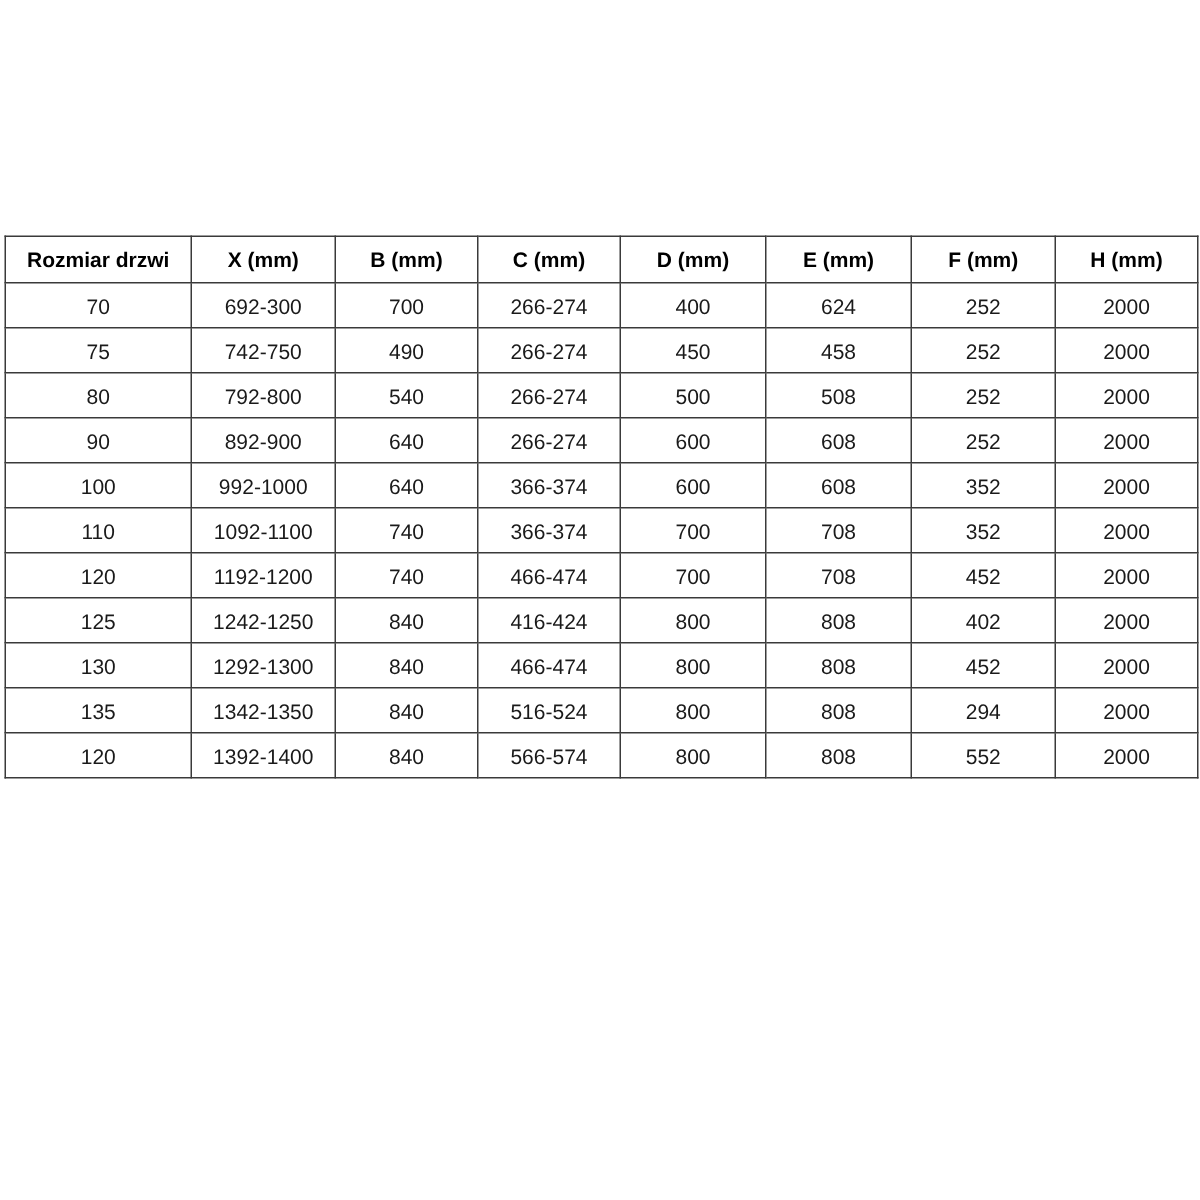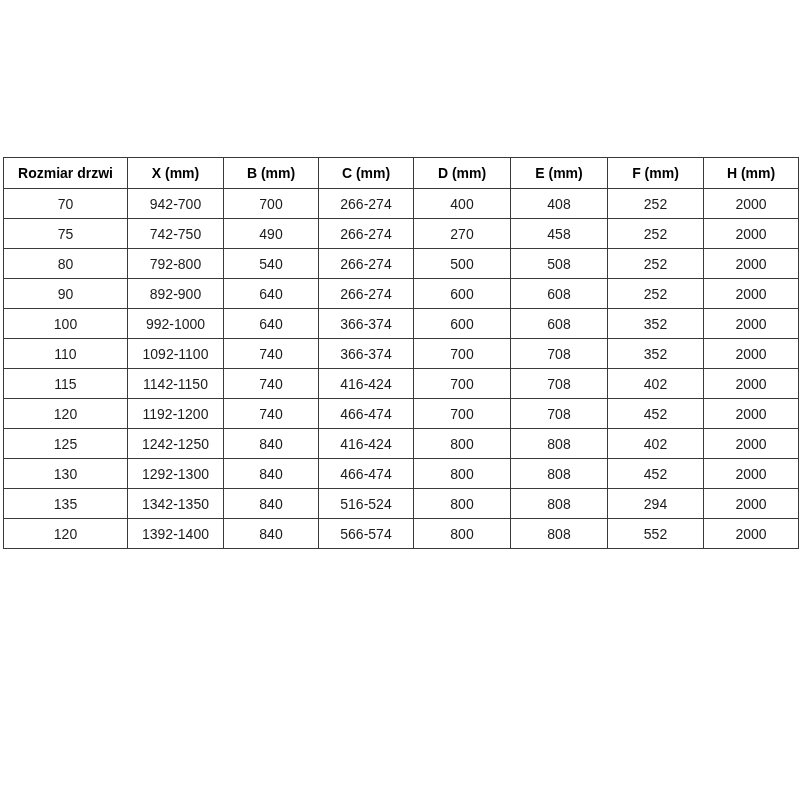--- a/index.html
+++ b/index.html
@@ -68,34 +68,34 @@
         <th>C (mm)</th>
         <th>D (mm)</th>
         <th>E (mm)</th>
         <th>F (mm)</th>
         <th>H (mm)</th>
       </tr>
     </thead>
     <tbody>
         <tr>
           <td>70</td>
-          <td>942-700</td>
+          <td>692-300</td>
           <td>700</td>
           <td>266-274</td>
           <td>400</td>
-          <td>408</td>
+          <td>624</td>
           <td>252</td>
           <td>2000</td>
         </tr>
         <tr>
           <td>75</td>
           <td>742-750</td>
           <td>490</td>
           <td>266-274</td>
-          <td>270</td>
+          <td>450</td>
           <td>458</td>
           <td>252</td>
           <td>2000</td>
         </tr>
         <tr>
           <td>80</td>
           <td>792-800</td>
           <td>540</td>
           <td>266-274</td>
           <td>500</td>
@@ -124,30 +124,20 @@
           <td>2000</td>
         </tr>
         <tr>
           <td>110</td>
           <td>1092-1100</td>
           <td>740</td>
           <td>366-374</td>
           <td>700</td>
           <td>708</td>
           <td>352</td>
-          <td>2000</td>
-        </tr>
-        <tr>
-          <td>115</td>
-          <td>1142-1150</td>
-          <td>740</td>
-          <td>416-424</td>
-          <td>700</td>
-          <td>708</td>
-          <td>402</td>
           <td>2000</td>
         </tr>
         <tr>
           <td>120</td>
           <td>1192-1200</td>
           <td>740</td>
           <td>466-474</td>
           <td>700</td>
           <td>708</td>
           <td>452</td>

